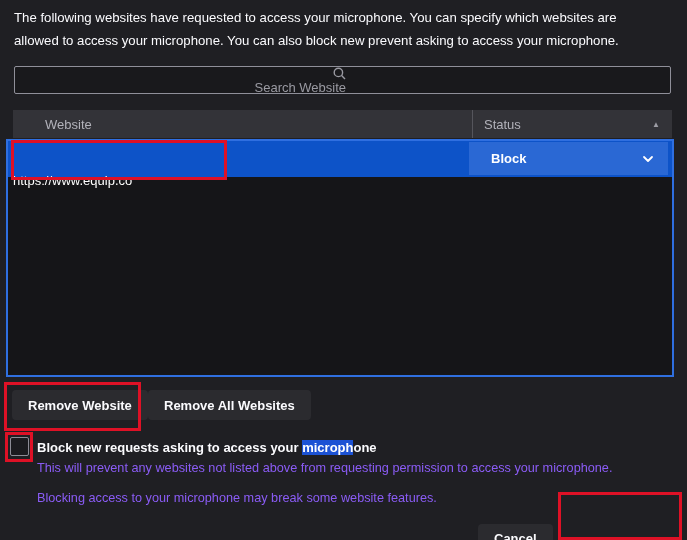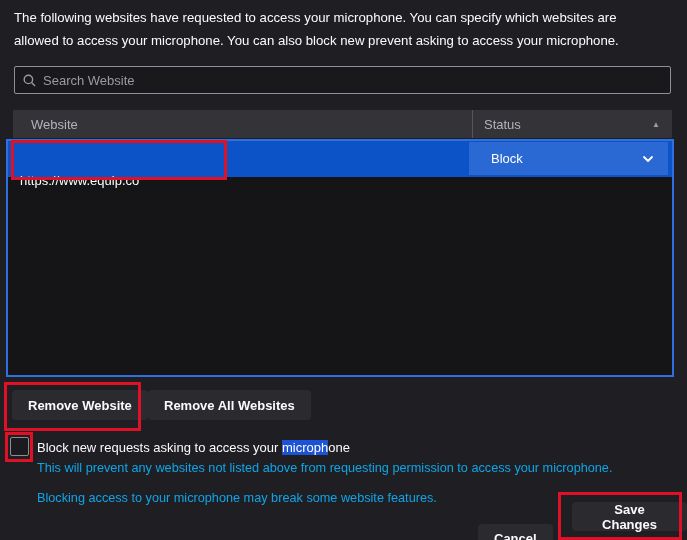--- a/index.html
+++ b/index.html
@@ -6,55 +6,55 @@
   html,body { width:687px; height:540px; }
   body { font-family:"Liberation Sans", sans-serif; background:#1f1f23; overflow:hidden; }
   #app { position:relative; width:687px; height:500px; background:#1f1f23; color:#fbfbfe; }
 
   .intro { position:absolute; left:14px; font-size:13.2px; color:#fbfbfe; white-space:nowrap; }
   .intro.l1 { top:10px; }
   .intro.l2 { top:33px; }
 
   .searchbox { position:absolute; left:14px; top:66px; width:657px; height:28px;
     background:#19191c; border:1px solid #8f8f99; border-radius:2px;
-    display:flex; align-items:center; padding:0 8px; }
+    display:flex; align-items:center; padding:0 8px;flex-direction:column; }
   .searchbox svg { flex:0 0 auto; margin-right:7px; }
   .searchbox input { flex:1; background:transparent; border:none; outline:none;
     color:#fbfbfe; font-size:13px; font-family:"Liberation Sans", sans-serif; }
   .searchbox input::placeholder { color:#9a9aa2; opacity:1; }
 
   .tbl-header { position:absolute; left:13px; top:110px; width:659px; height:28px;
     background:#333338; display:flex; align-items:stretch; color:#b2b2ba; font-size:13px; }
-  .col-website { flex:1; display:flex; align-items:center; padding-left:18px; }
+  .col-website { flex:1; display:flex; align-items:center; padding-left:32px; }
   .col-status { width:200px; display:flex; align-items:center; padding-left:11px; padding-right:12px;
     border-left:1px solid #55555c;gap:21px; }
   .sort-arrow { margin-left:auto; font-size:8px; color:#9d9da5; }
 
   .listbox { position:absolute; left:6px; top:139px; width:668px; height:238px;
     background:#151518; border:2px solid #2f6fe0; }
   .row { position:relative; height:36px; background:#0d53c8; display:flex; align-items:center; }
-  .row .url { padding-left:12px; font-size:13px; color:#ffffff;margin-top:42px; }
+  .row .url { padding-left:5px; font-size:13px; color:#ffffff;margin-top:42px; }
   .status-select { position:absolute; left:461px; top:1px; width:199px; height:33px;
     background:#2a68d4; color:#ffffff; display:flex; align-items:center;
-    padding:0 14px 0 22px; font-size:13px; font-weight:400; cursor:pointer; }
+    padding:0 14px 0 22px; font-size:13px; font-weight:700; cursor:pointer; }
   .status-select .chev { margin-left:auto; display:flex; align-items:center; }
 
   .btn { position:absolute; height:30px; background:#2b2b2f; border:none; border-radius:4px;
     color:#fbfbfe; font-size:13px; font-weight:700; font-family:"Liberation Sans", sans-serif;
     padding:0 16px; cursor:pointer;text-align:center; }
   #btn-remove { left:12px; top:390px; }
   #btn-remove-all { left:148px; top:390px; }
   #btn-cancel { left:478px; top:524px; height:29px; }
   #btn-save { left:572px; top:502px; height:29px; }
 
   .checkbox { position:absolute; left:10px; top:437px; width:19px; height:19px;
     background:#1b1b1f; border:1px solid #8c8c96; border-radius:2px; cursor:pointer; }
-  .chk-label { position:absolute; left:37px; top:440px; font-size:13px; font-weight:400; color:#fbfbfe; }
+  .chk-label { position:absolute; left:37px; top:440px; font-size:13px; font-weight:700; color:#fbfbfe; }
   .chk-label .hl { background:#1c52d4; color:#ffffff; }
-  .chk-desc { position:absolute; left:37px; font-size:12.7px; color:#0ea5e9; white-space:nowrap; }
+  .chk-desc { position:absolute; left:37px; font-size:12.7px; color:#8b5cf6; white-space:nowrap; }
   .chk-desc.d1 { top:461px; }
   .chk-desc.d2 { top:475px;margin-top:16px; }
 
   .annot { position:absolute; border:3px solid #de1126; pointer-events:none; }
   #annot-url    { left:11px;  top:140px; width:216px; height:40px; }
   #annot-remove { left:4px;   top:382px; width:137px; height:49px; }
   #annot-check  { left:5px;   top:432px; width:28px;  height:30px; }
   #annot-save   { left:558px; top:492px; width:124px; height:48px; }
 </style>
 </head>
@@ -99,20 +99,19 @@
 
   <button class="btn" id="btn-remove">Remove Website</button>
   <button class="btn" id="btn-remove-all">Remove All Websites</button>
 
   <div class="checkbox"></div>
   <div class="chk-label"><span>Block new requests asking to access your </span><span class="hl">microph</span><span>one</span></div>
   <div class="chk-desc d1">This will prevent any websites not listed above from requesting permission to access your microphone.</div>
   <div class="chk-desc d2">Blocking access to your microphone may break some website features.</div>
 
   <button class="btn" id="btn-cancel">Cancel</button>
-  <button class="btn" id="btn-save">Save Changes</button>
 
   <div class="annot" id="annot-url"></div>
   <div class="annot" id="annot-remove"></div>
   <div class="annot" id="annot-check"></div>
   <div class="annot" id="annot-save"></div>
 
 </div>
 
 </body></html>

